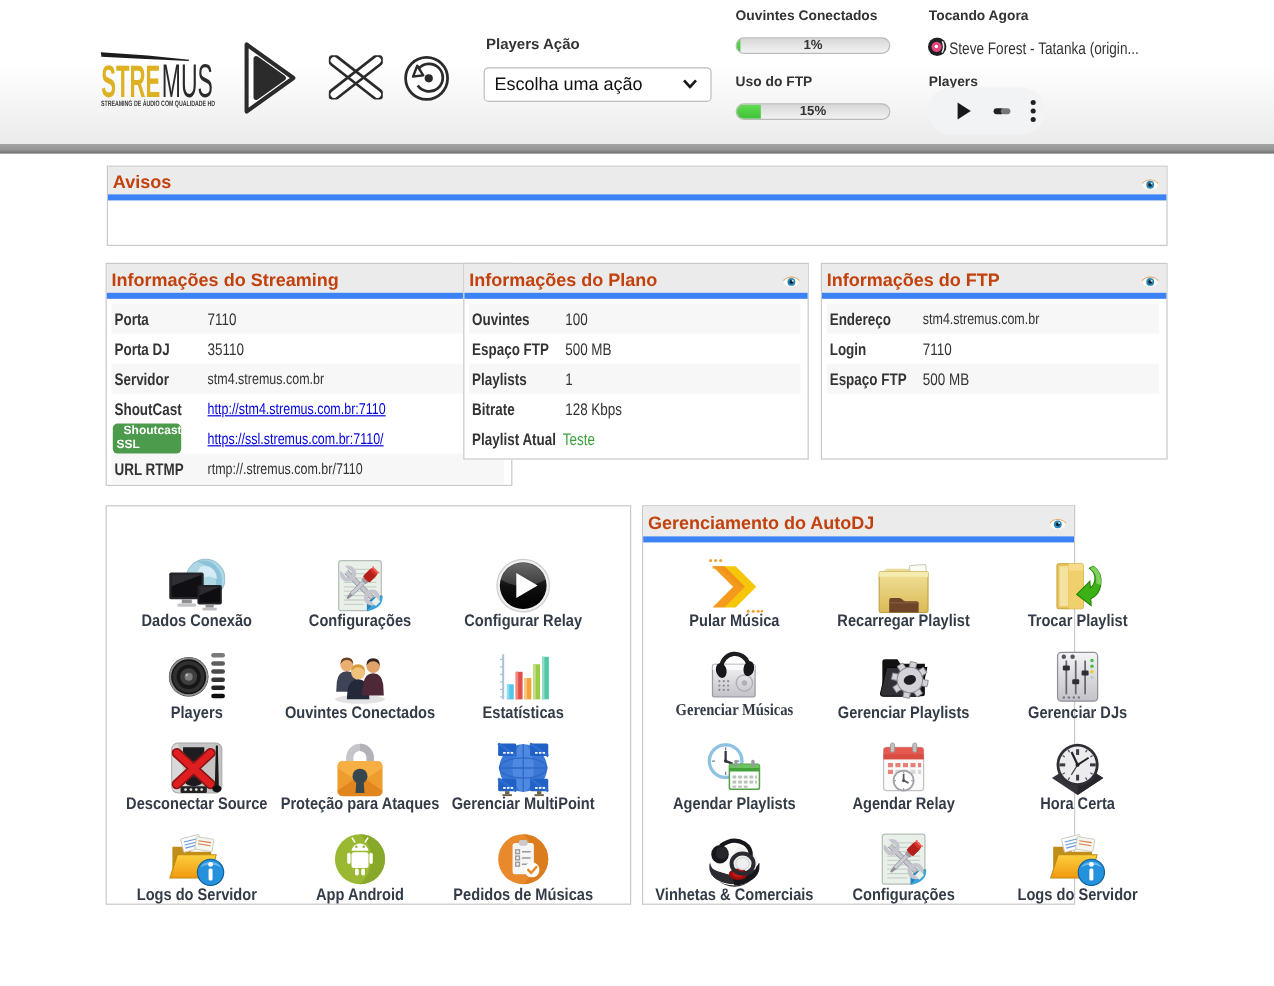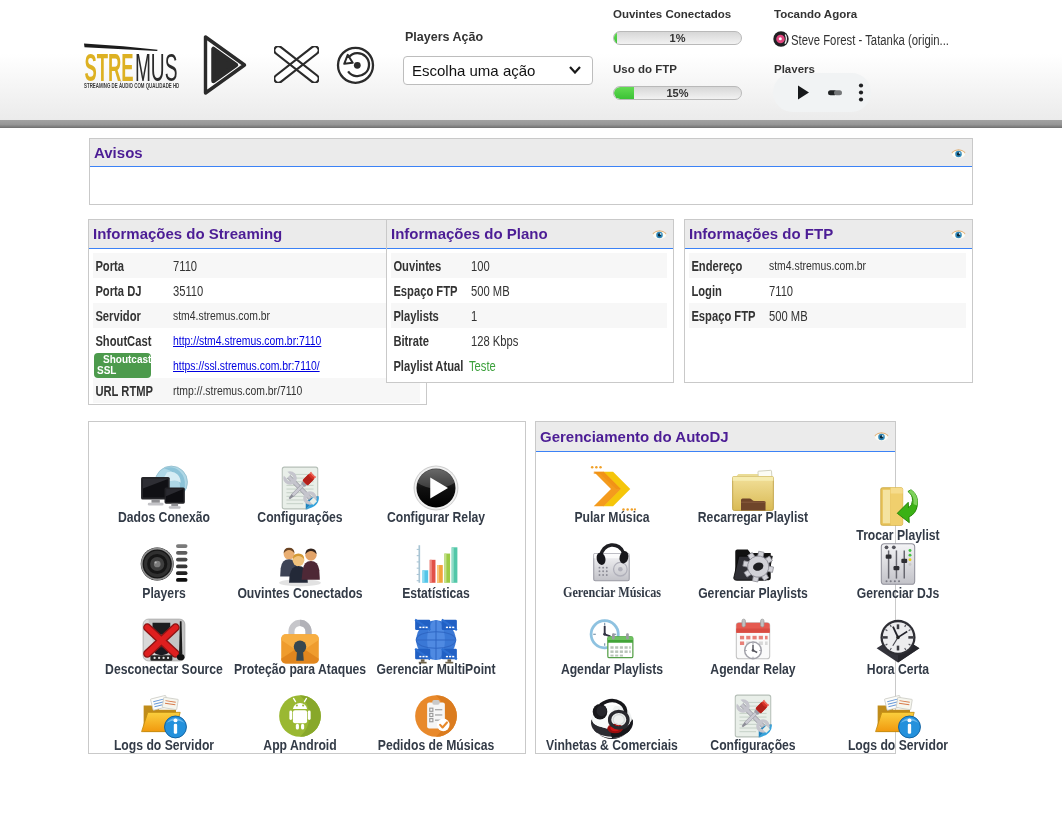--- a/index.html
+++ b/index.html
@@ -22,22 +22,22 @@
 
 .pbar { position:absolute; width:129px; height:14px; border:1px solid #b9b9b9; border-radius:7px;
   background:linear-gradient(#d7d7d7, #f2f2f2); overflow:hidden;
   font-size:11px; font-weight:bold; color:#333; text-align:center; line-height:13px; }
 .pfill { position:absolute; left:0; top:0; bottom:0; border-radius:7px 0 0 7px;
   background:linear-gradient(#62db52, #3cc236); }
 
 #pill { position:absolute; left:773px; top:73px; width:98px; height:39px; border-radius:19.5px; background:#f1f3f4; }
 
 .box { position:absolute; border:1px solid #c9c9c9; background:#fff; }
-.hd { height:28px; background:#ebebeb; border-bottom:1px solid #3b82f6; position:relative;
-  font-size:15px; font-weight:bold; color:#4c1d95; line-height:27px; padding-left:4px; }
+.hd { height:28px; background:#ebebeb; border-bottom:5px solid #3b82f6; position:relative;
+  font-size:15px; font-weight:bold; color:#c2410c; line-height:27px; padding-left:4px; }
 .hd .eye { position:absolute; right:6px; top:8px; }
 
 .tbl { padding:4px 6px 0 4px; }
 .row { display:flex; align-items:center; height:25px; font-size:14px; color:#333; }
 .row.g { background:#f7f7f7; }
 .row .lb { font-weight:bold; width:80px; padding-left:3px; flex:none; transform:scaleX(0.80); transform-origin:0 50%; white-space:nowrap; }
 .row .vv { transform:scaleX(0.80); transform-origin:0 50%; display:inline-block; white-space:nowrap; }
 .row a { color:#0000e0; font-size:13px; }
 .badge { display:inline-block; background:#4c9a4c; color:#fff; font-size:10px; font-weight:bold;
   border-radius:4px; padding:2px 3px 2px 3px; width:57px; line-height:10.5px; text-indent:6px; margin-left:-2px; }
@@ -299,21 +299,21 @@
           <use href="#i-pular"></use>
         </svg>
         <div class="lbl">Pular Música</div>
       </div>
     <div class="cell" style="left:149px;top:42px;">
         <svg width="48" height="48">
           <use href="#i-recarregar"></use>
         </svg>
         <div class="lbl">Recarregar Playlist</div>
       </div>
-    <div class="cell" style="left:294px;top:60px;">
+    <div class="cell" style="left:294px;top:42px;">
         <svg width="48" height="48">
           <use href="#i-trocar"></use>
         </svg>
         <div class="lbl">Trocar Playlist</div>
       </div>
     <div class="cell" style="left:8px;top:118px;font-family:Liberation Serif, serif;">
         <svg width="48" height="48">
           <use href="#i-musicas"></use>
         </svg>
         <div class="lbl">Gerenciar Músicas</div>

